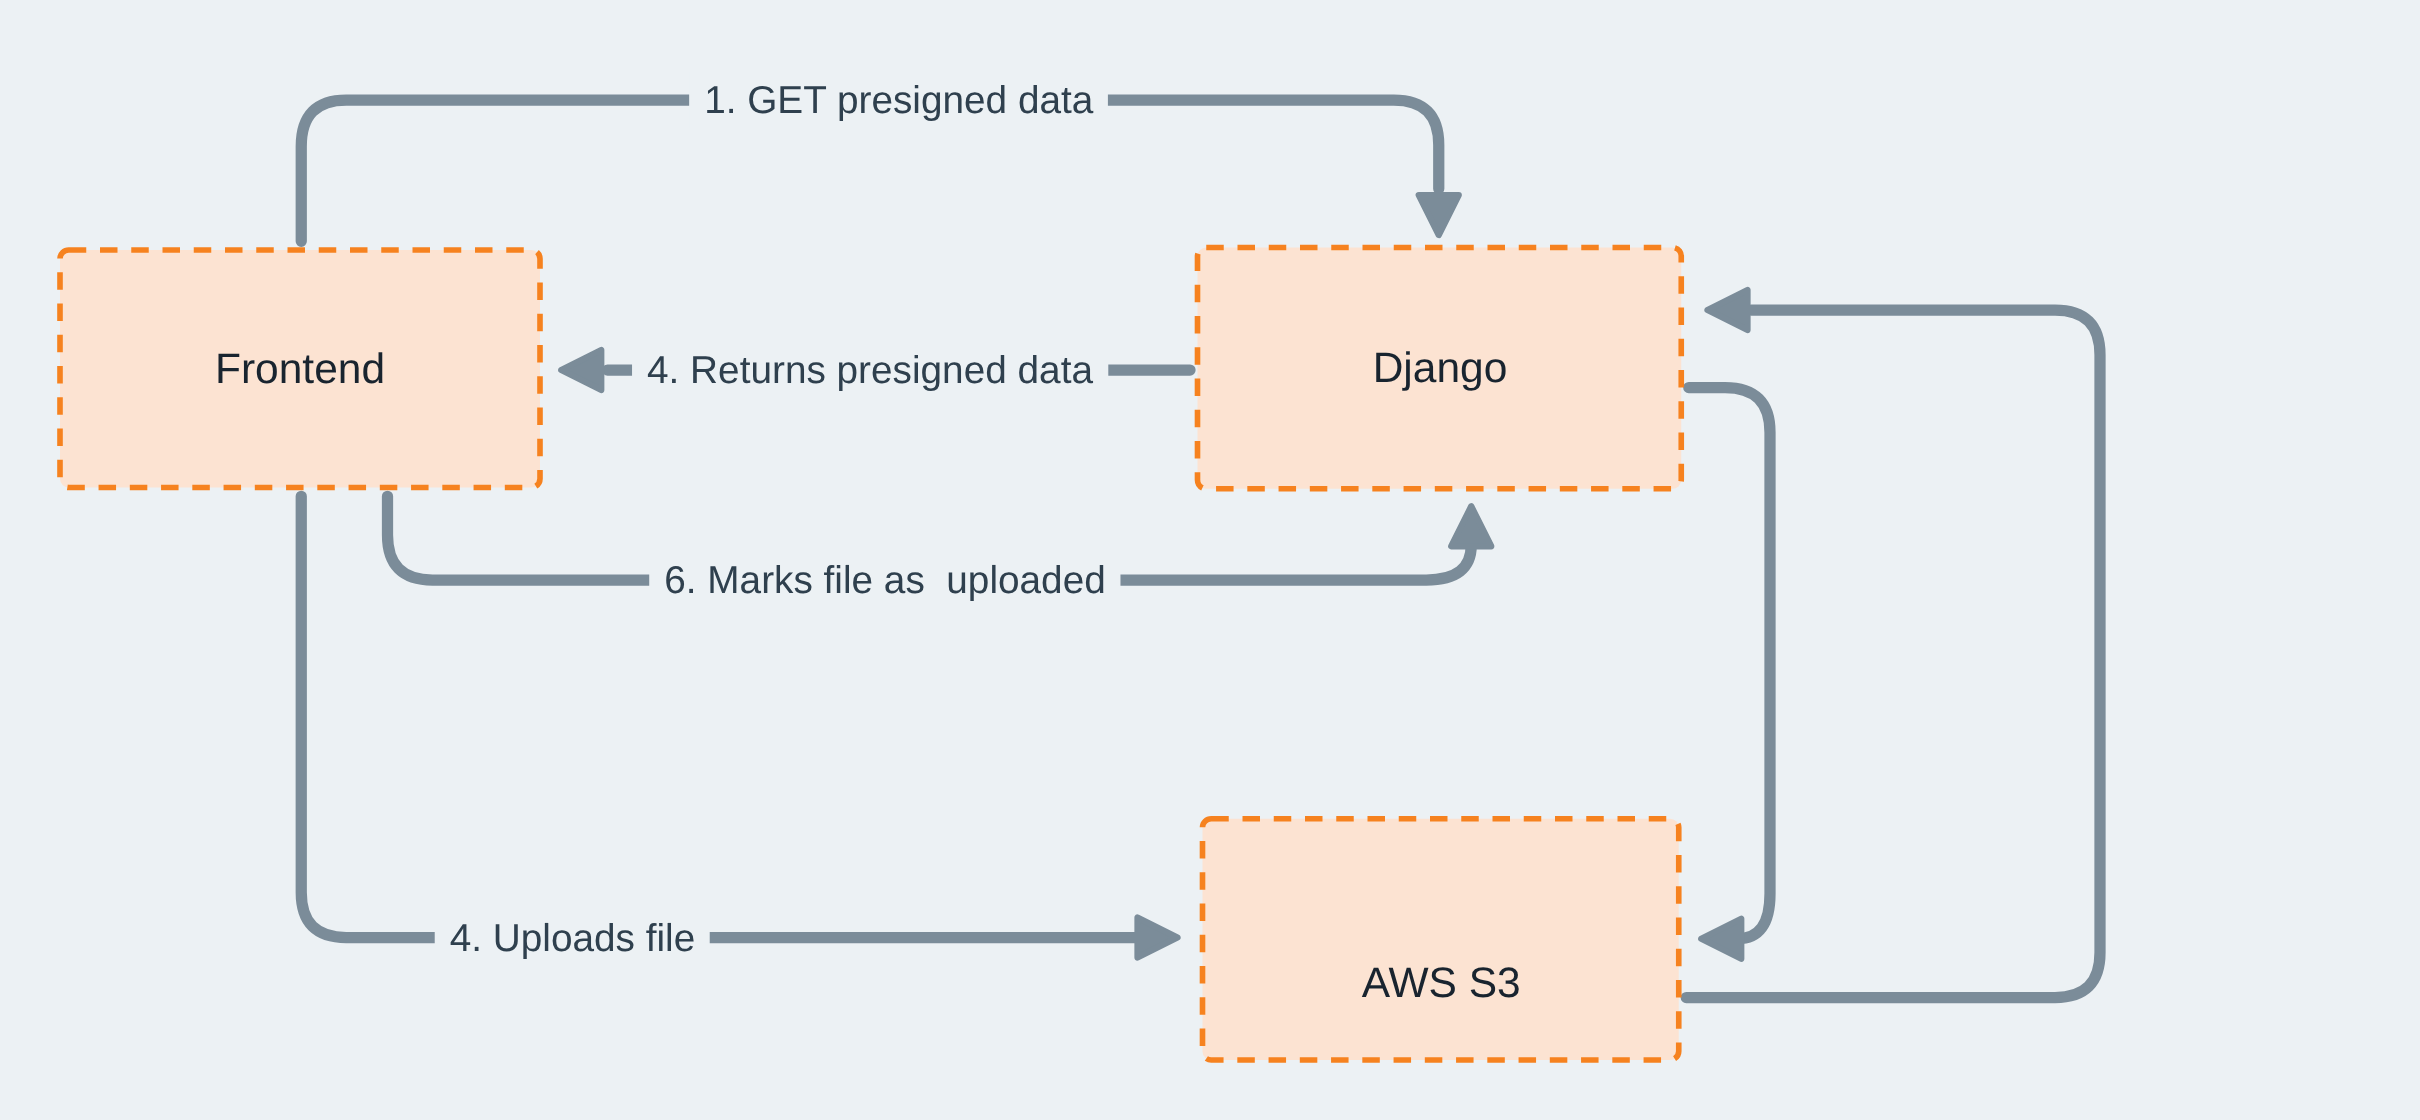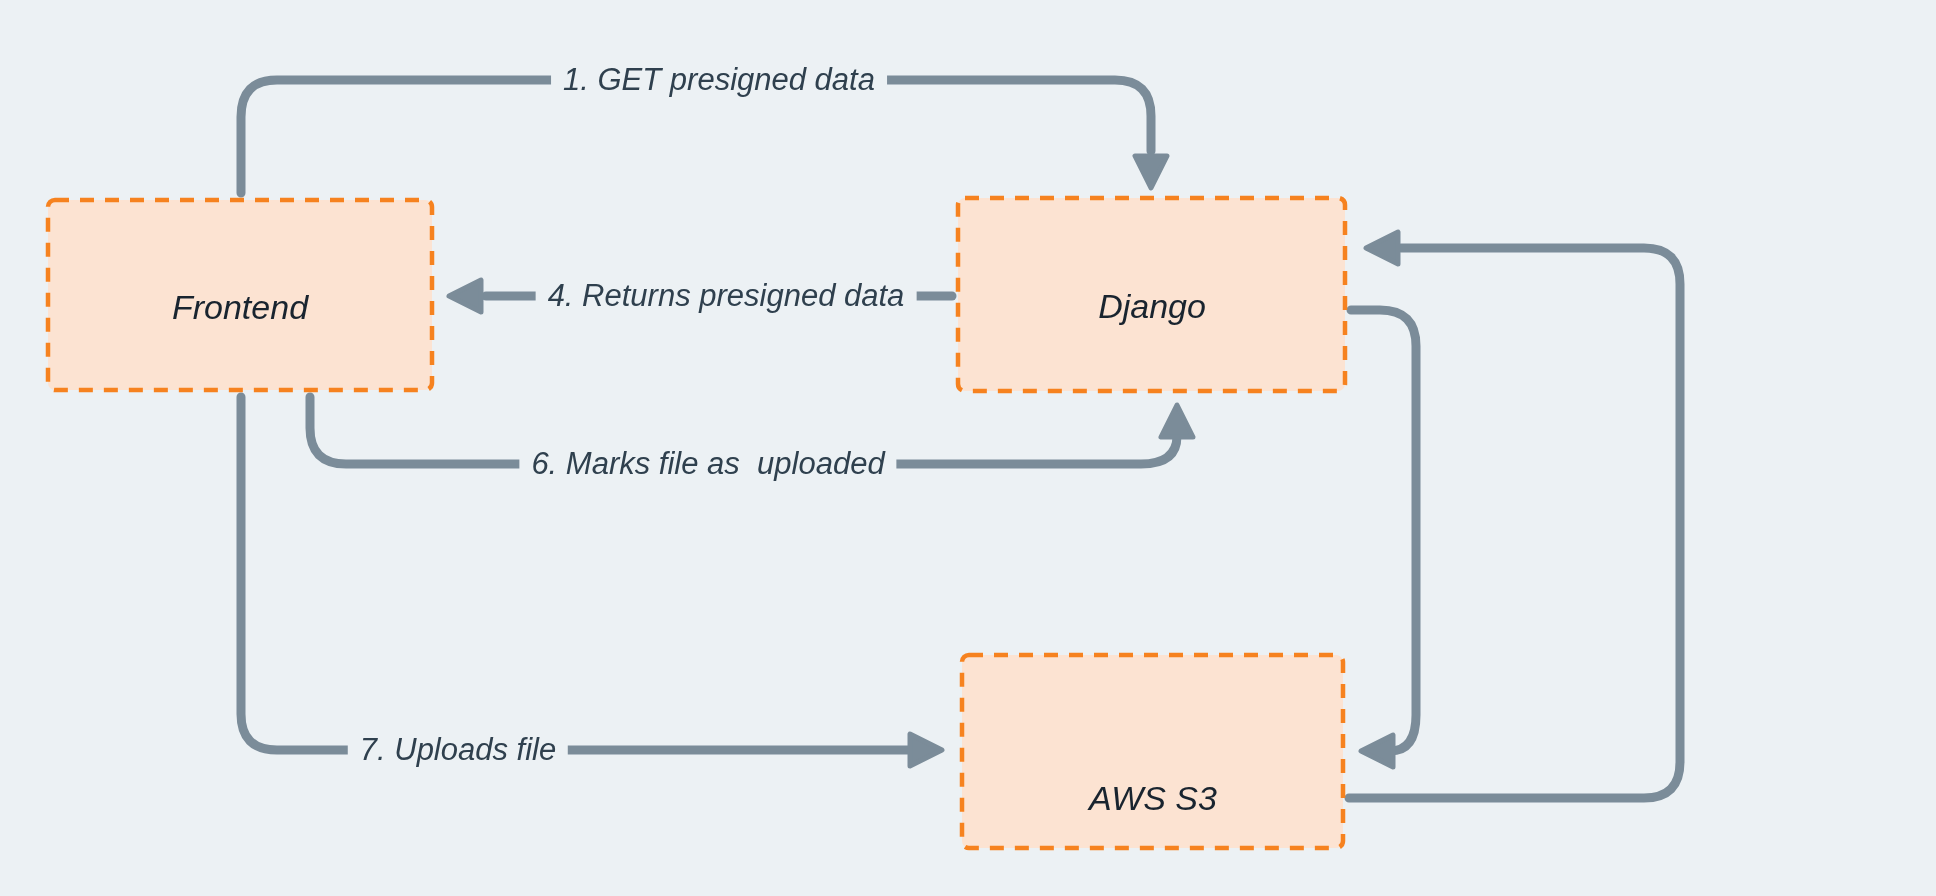--- a/index.html
+++ b/index.html
@@ -7,21 +7,20 @@
     padding: 0;
     background: #ECF1F4;
   }
   .stage {
     position: relative;
     width: 1688px;
     height: 896px;
     background: #ECF1F4;
     font-family: "Liberation Sans", "DejaVu Sans", sans-serif;
     overflow: hidden;
-    font-style: italic;
   }
   .stage svg {
     position: absolute;
     left: 0;
     top: 0;
   }
   .edge-line {
     fill: none;
     stroke: #7B8C99;
     stroke-width: 9;
@@ -48,21 +47,20 @@
     line-height: 1.2;
     padding: 4px 12px;
     white-space: pre;
   }
   .node-label {
     position: absolute;
     transform: translate(-50%, -50%);
     color: #19242F;
     font-size: 34px;
     white-space: pre;
-    margin-top: 11px;
   }
 </style>
 </head>
 <body>
 
 <div class="stage">
 
   <svg width="1936" height="896" viewBox="0 0 1936 896">
 
     <path class="edge-line" d="M 241 193 L 241 117 Q 241 80 277 80 L 1115 80 Q 1151 80 1151 116 L 1151 151"></path>
@@ -78,21 +76,21 @@
     <path class="arrowhead" d="M 910 734 L 910 766 L 942 750 Z"></path>
     <path class="arrowhead" d="M 1393 735 L 1393 767 L 1361 751 Z"></path>
     <path class="arrowhead" d="M 1398 232 L 1398 264 L 1366 248 Z"></path>
 
     <rect class="node-box" x="48" y="200" width="384" height="190" rx="7"></rect>
     <rect class="node-box" x="958" y="198" width="387" height="193" rx="7"></rect>
     <rect class="node-box" x="962" y="655" width="381" height="193" rx="7"></rect>
   </svg>
 
   <div class="edge-label" style="left:719px; top:80px;">1. GET presigned data</div>
-  <div class="edge-label" style="left:726px; top:296px;">4. Returns presigned data</div>
+  <div class="edge-label" style="left:696px; top:296px;">4. Returns presigned data</div>
   <div class="edge-label" style="left:708px; top:464px;text-align:right;">6. Marks file as  uploaded</div>
-  <div class="edge-label" style="left:458px; top:750px;">7. Uploads file</div>
+  <div class="edge-label" style="left:458px; top:750px;">4. Uploads file</div>
 
   <div class="node-label" style="left:240px; top:296px;">Frontend</div>
   <div class="node-label" style="left:1152px; top:295px;text-align:center;">Django</div>
   <div class="node-label" style="left:1153px; top:787px;">AWS S3</div>
 
 </div>
 
 </body></html>

